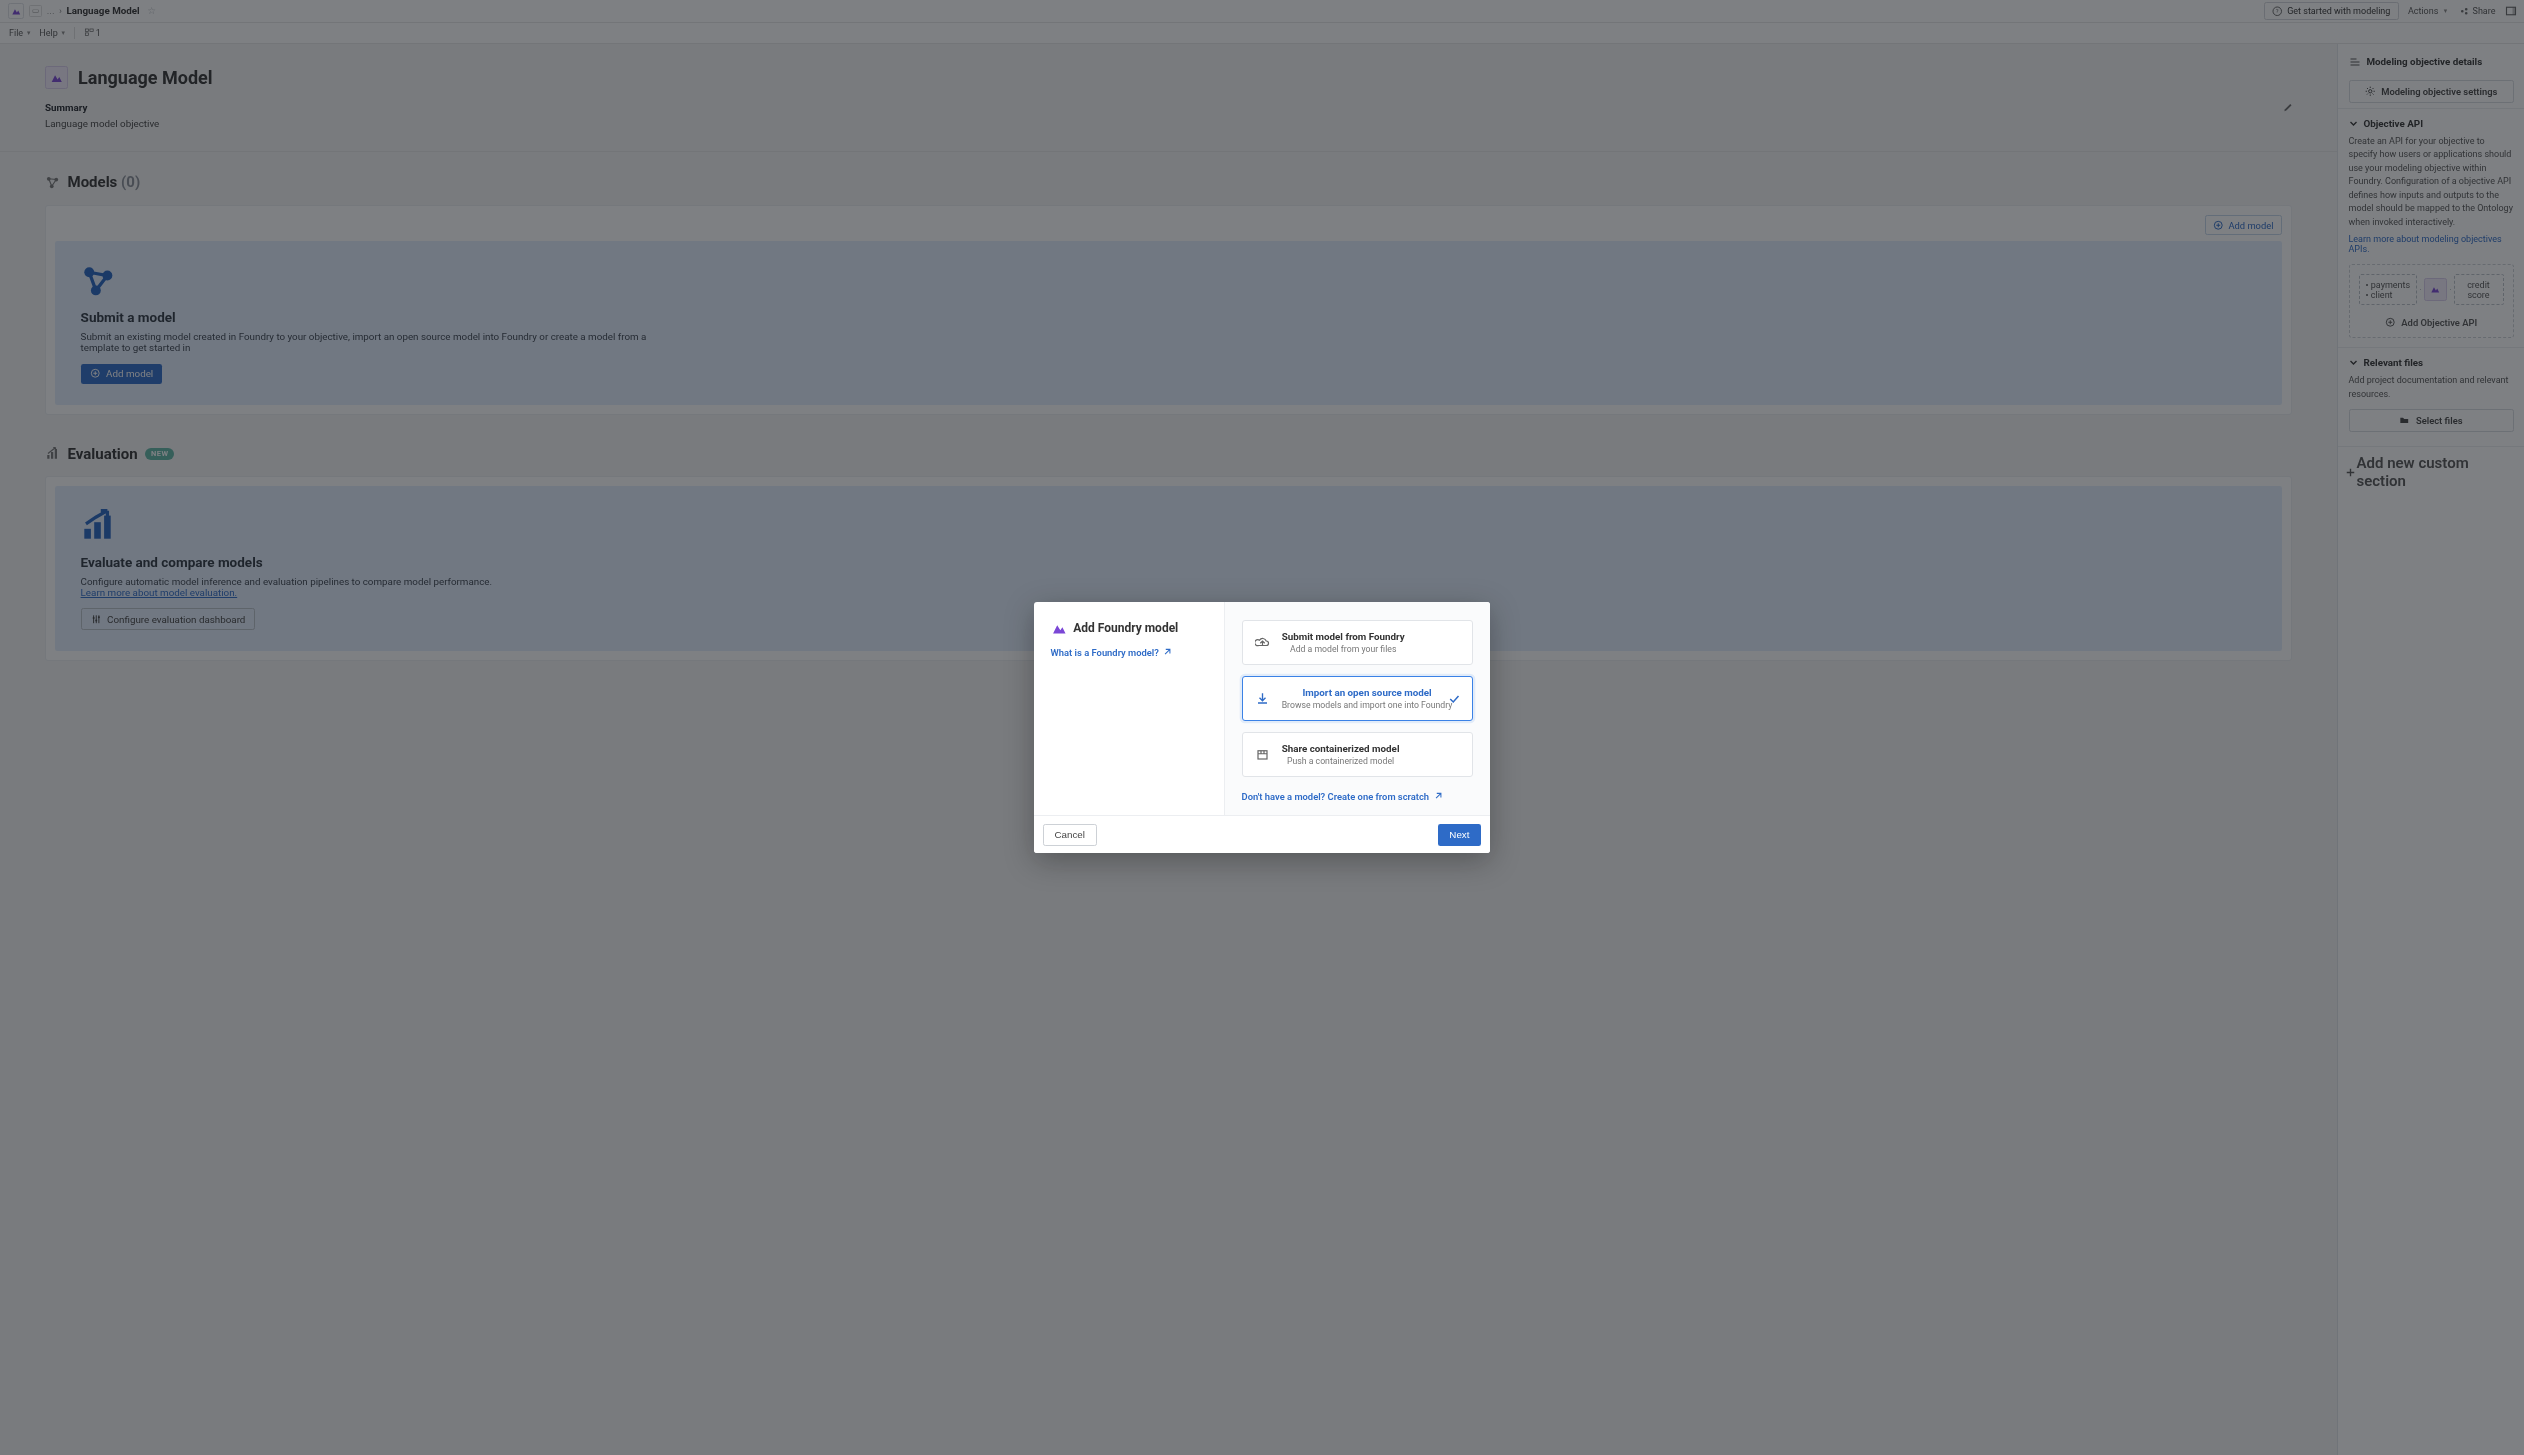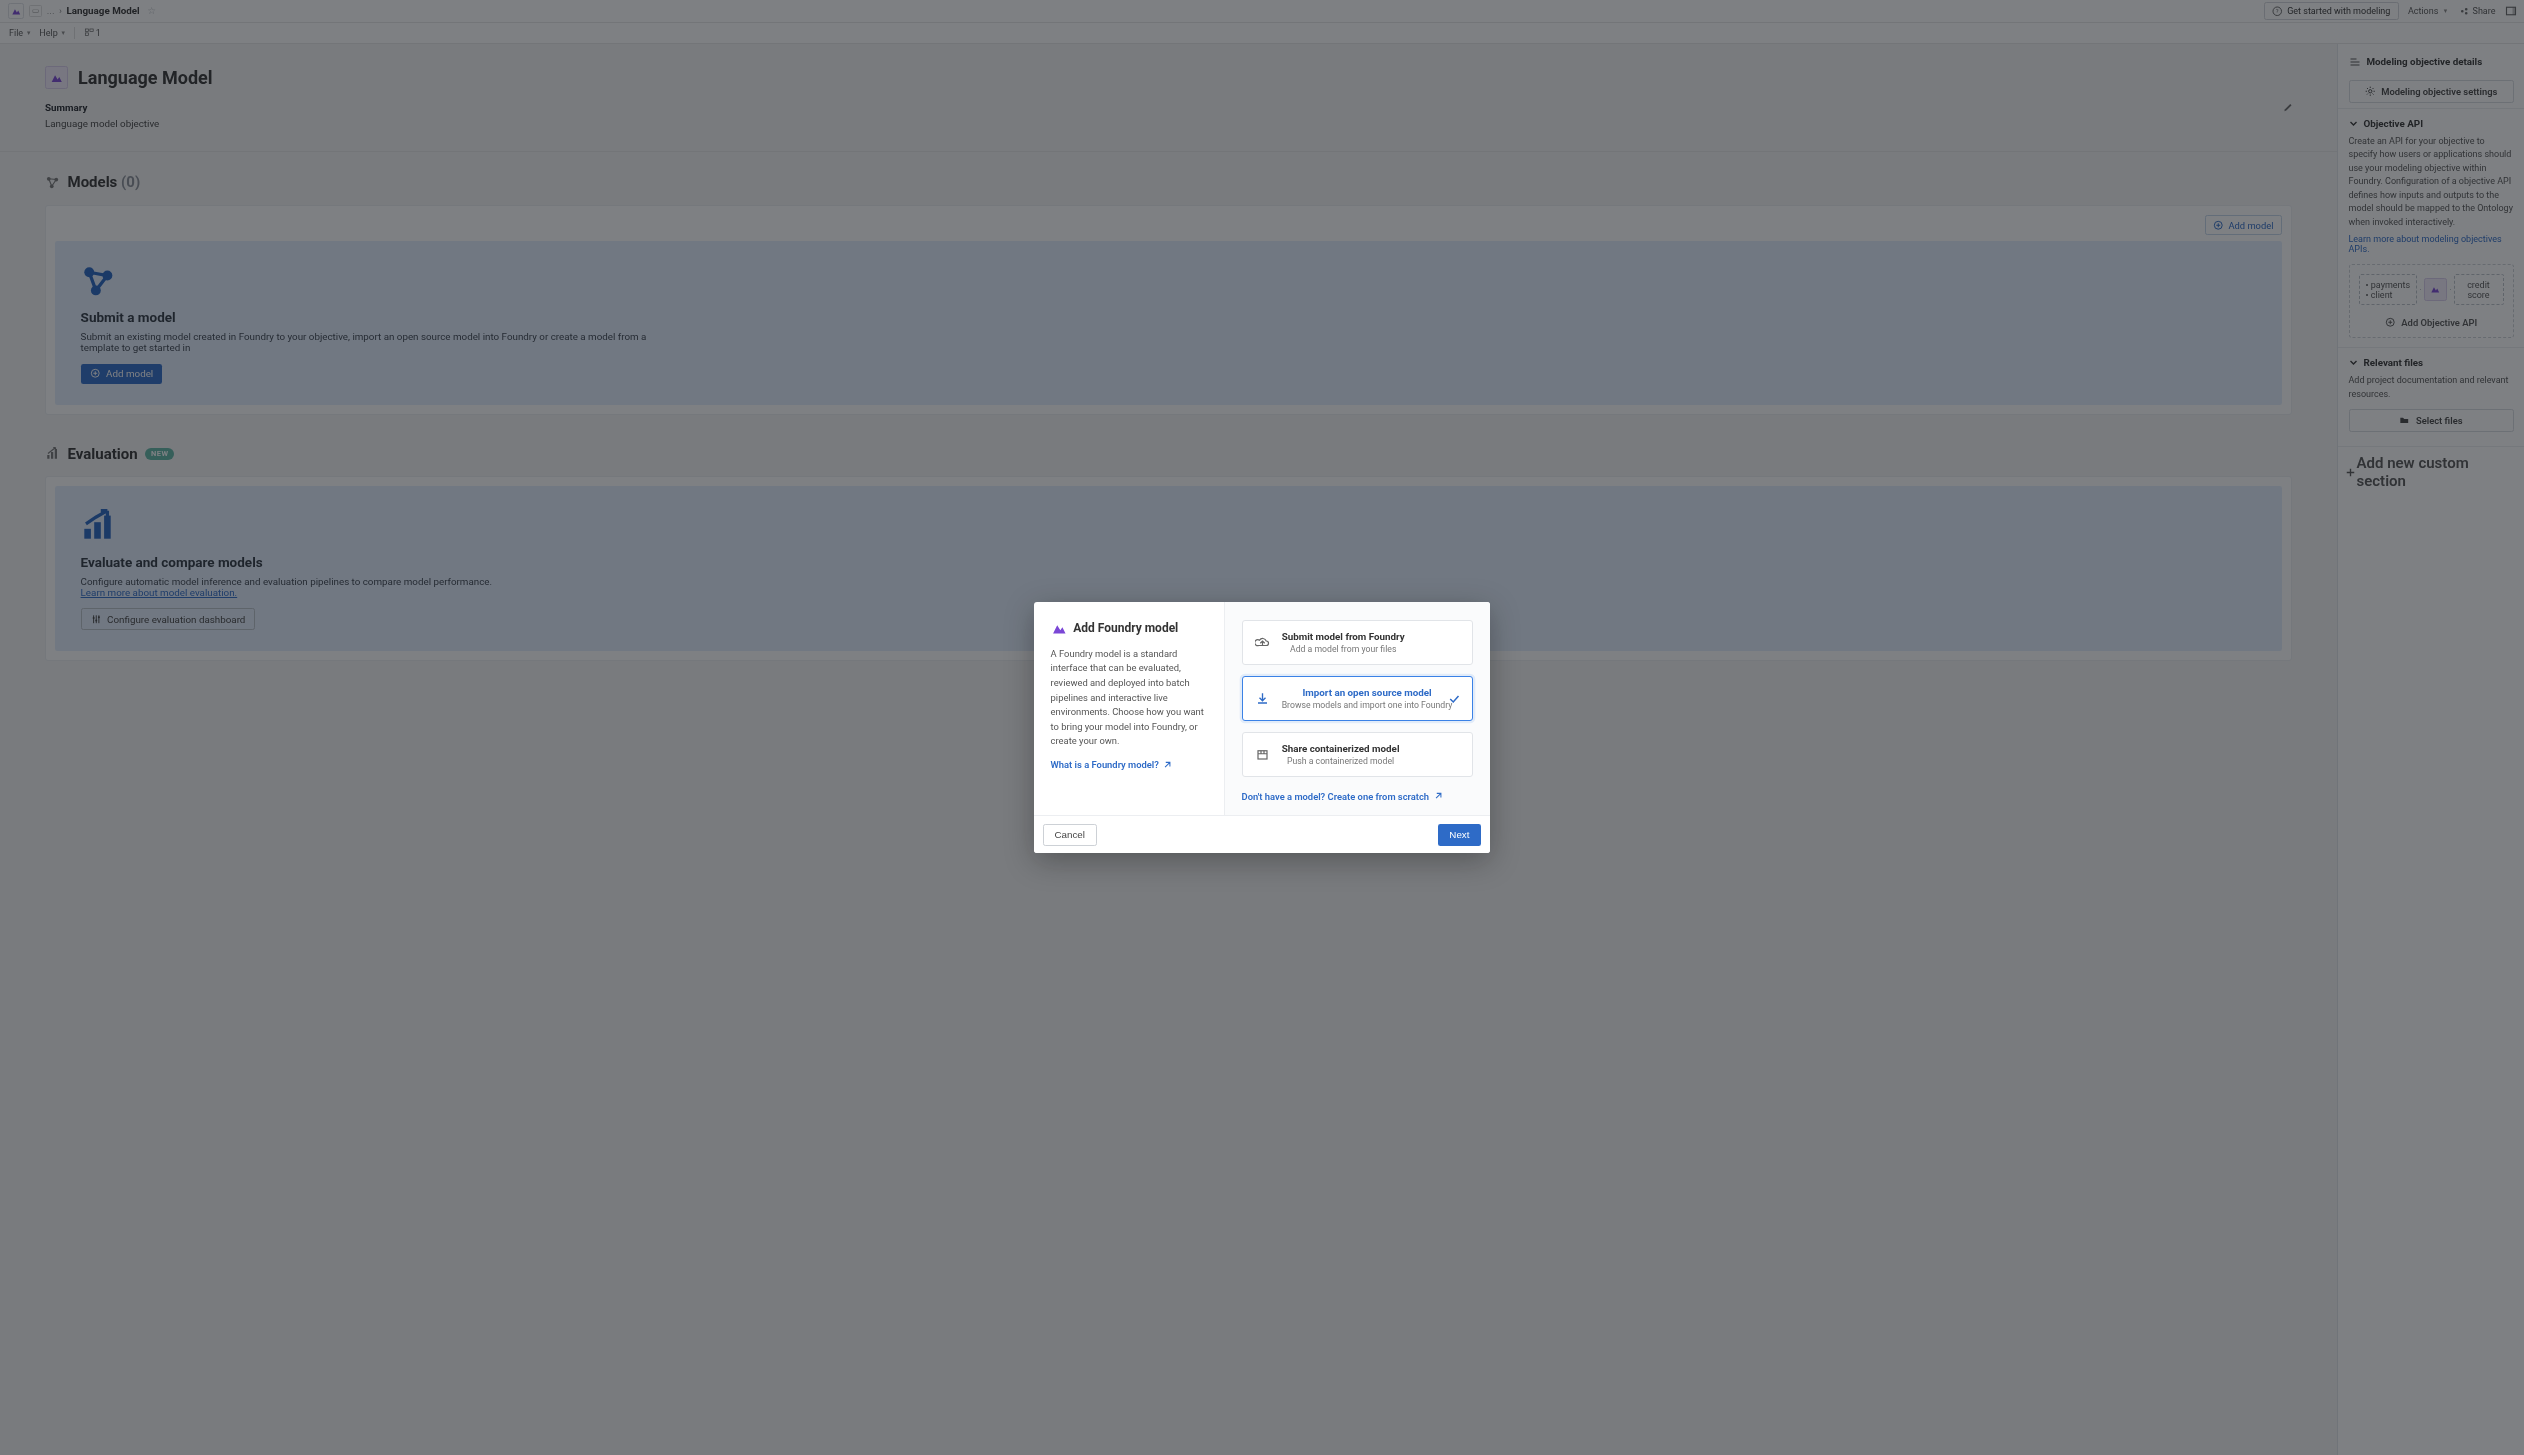--- a/index.html
+++ b/index.html
@@ -368,21 +368,20 @@
     <div class="modal-body">
       <div class="modal-left">
         <div class="m-left-head">
           <span class="m-left-icon">
             <svg width="16.6" height="16.6" viewBox="0 0 16 16">
                 <path fill="currentColor" d="M2 13 L6 5 L9 10 L11 7 L14 13 Z"></path>
               </svg>
           </span>
           <span class="m-left-title">Add Foundry model</span>
         </div>
-        <div class="m-left-desc">A Foundry model is a standard interface that can be evaluated, reviewed and deployed into batch pipelines and interactive live environments. Choose how you want to bring your model into Foundry, or create your own.</div>
         <span class="m-left-link">
           <span>What is a Foundry model?</span>
           <span>
             <svg width="8.3" height="8.3" viewBox="0 0 12 12">
                 <path fill="none" stroke="currentColor" stroke-width="1.5" d="M4 2 H10 V8 M10 2 L3 9"></path>
               </svg>
           </span>
         </span>
       </div>
 

